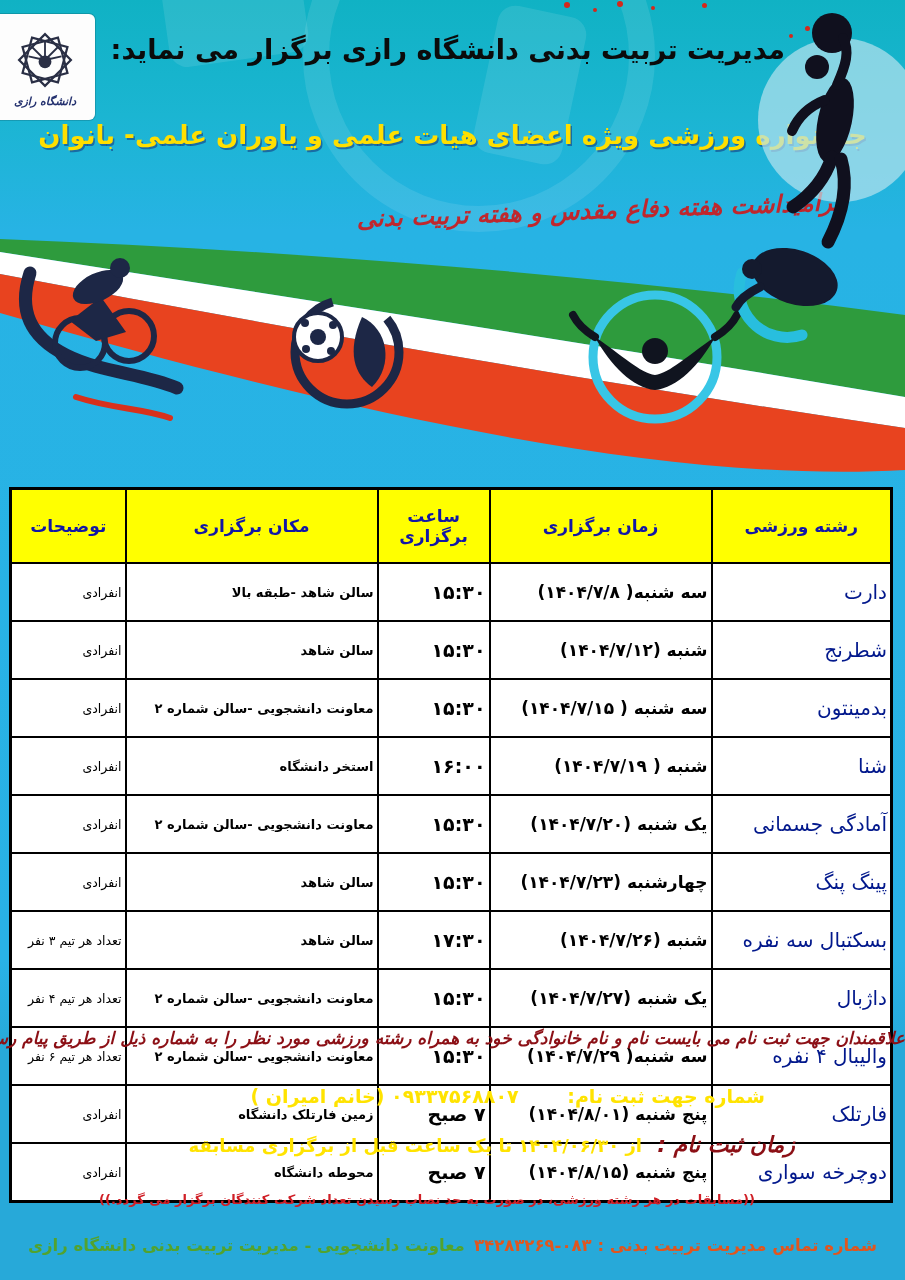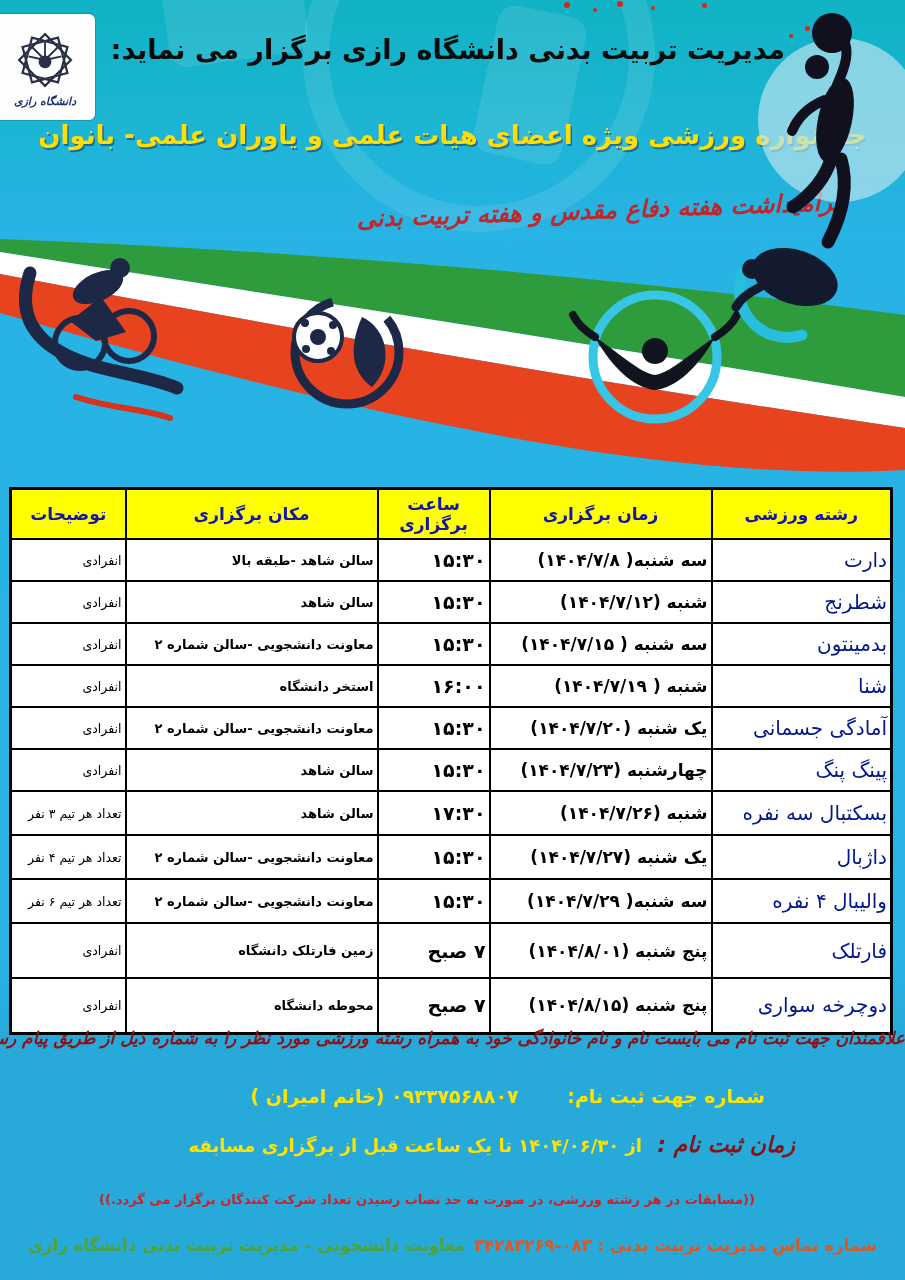--- a/index.html
+++ b/index.html
@@ -22,21 +22,21 @@
   .title2{position:absolute;top:120px;right:30px;width:845px;text-align:center;color:#ffdf00;
     font-size:26px;font-weight:bold;white-space:nowrap;
     text-shadow:1.5px 1.5px 0 rgba(20,60,130,0.6);}
   .title3{position:absolute;top:196px;right:60px;width:460px;text-align:center;color:#c0272d;
     font-size:24px;font-weight:bold;font-style:italic;white-space:nowrap;transform:rotate(-2deg);}
   .splash{position:absolute;border-radius:50%;background:#d5281b;}
   
   table.schedule{position:absolute;top:487px;right:12px;width:881px;border-collapse:collapse;
     background:#fff;table-layout:fixed;border:3px solid #000;}
   .schedule th,.schedule td{border:2.5px solid #000;vertical-align:middle;
-    padding:4px 3px;overflow:hidden;}
+    padding:16px 3px;overflow:hidden;}
   .schedule th{background:#ffff00;color:#1217a6;font-size:17px;font-weight:bold;height:40px;}
   td.c-sport{color:#02188c;font-weight:normal;font-size:20px;margin-left:35px;}
   td.c-date{font-weight:bold;font-size:17px;color:#000;margin-top:20px;}
   td.c-time{font-weight:bold;font-size:19px;color:#000;}
   td.c-venue{font-weight:bold;font-size:13px;color:#000;}
   td.c-notes{font-size:12.5px;color:#000;}
   tr.h42{height:42px;} tr.h44{height:44px;} tr.h55{height:55px;}
   
   .reg-line{position:absolute;top:1028px;right:0;width:905px;text-align:center;color:#8c1016;
     font-size:17px;font-weight:bold;font-style:italic;white-space:nowrap;}

